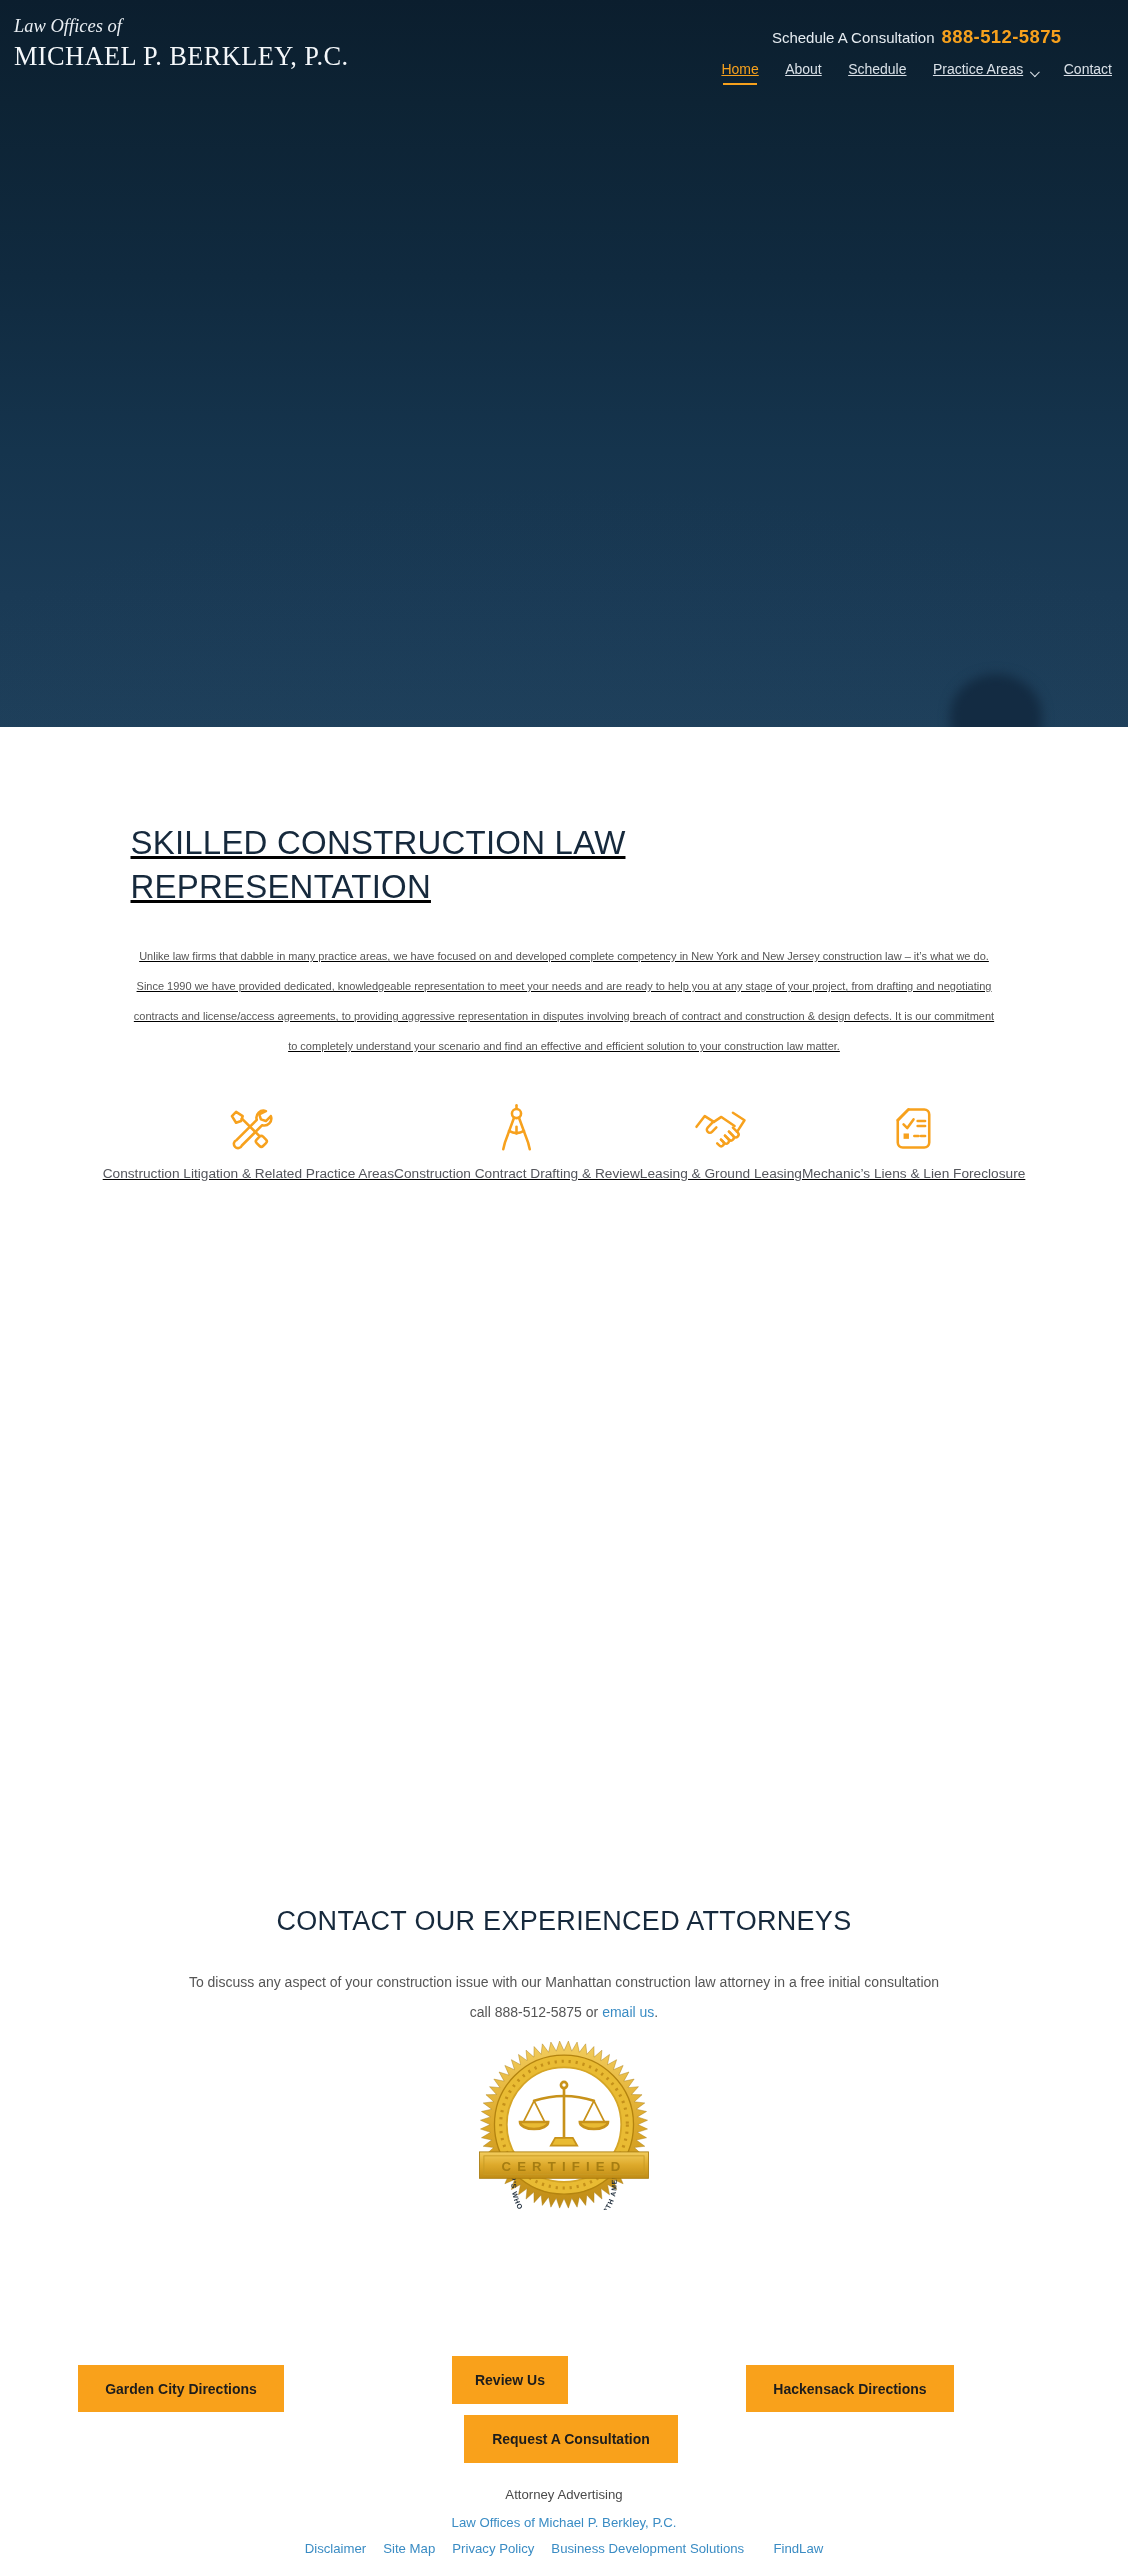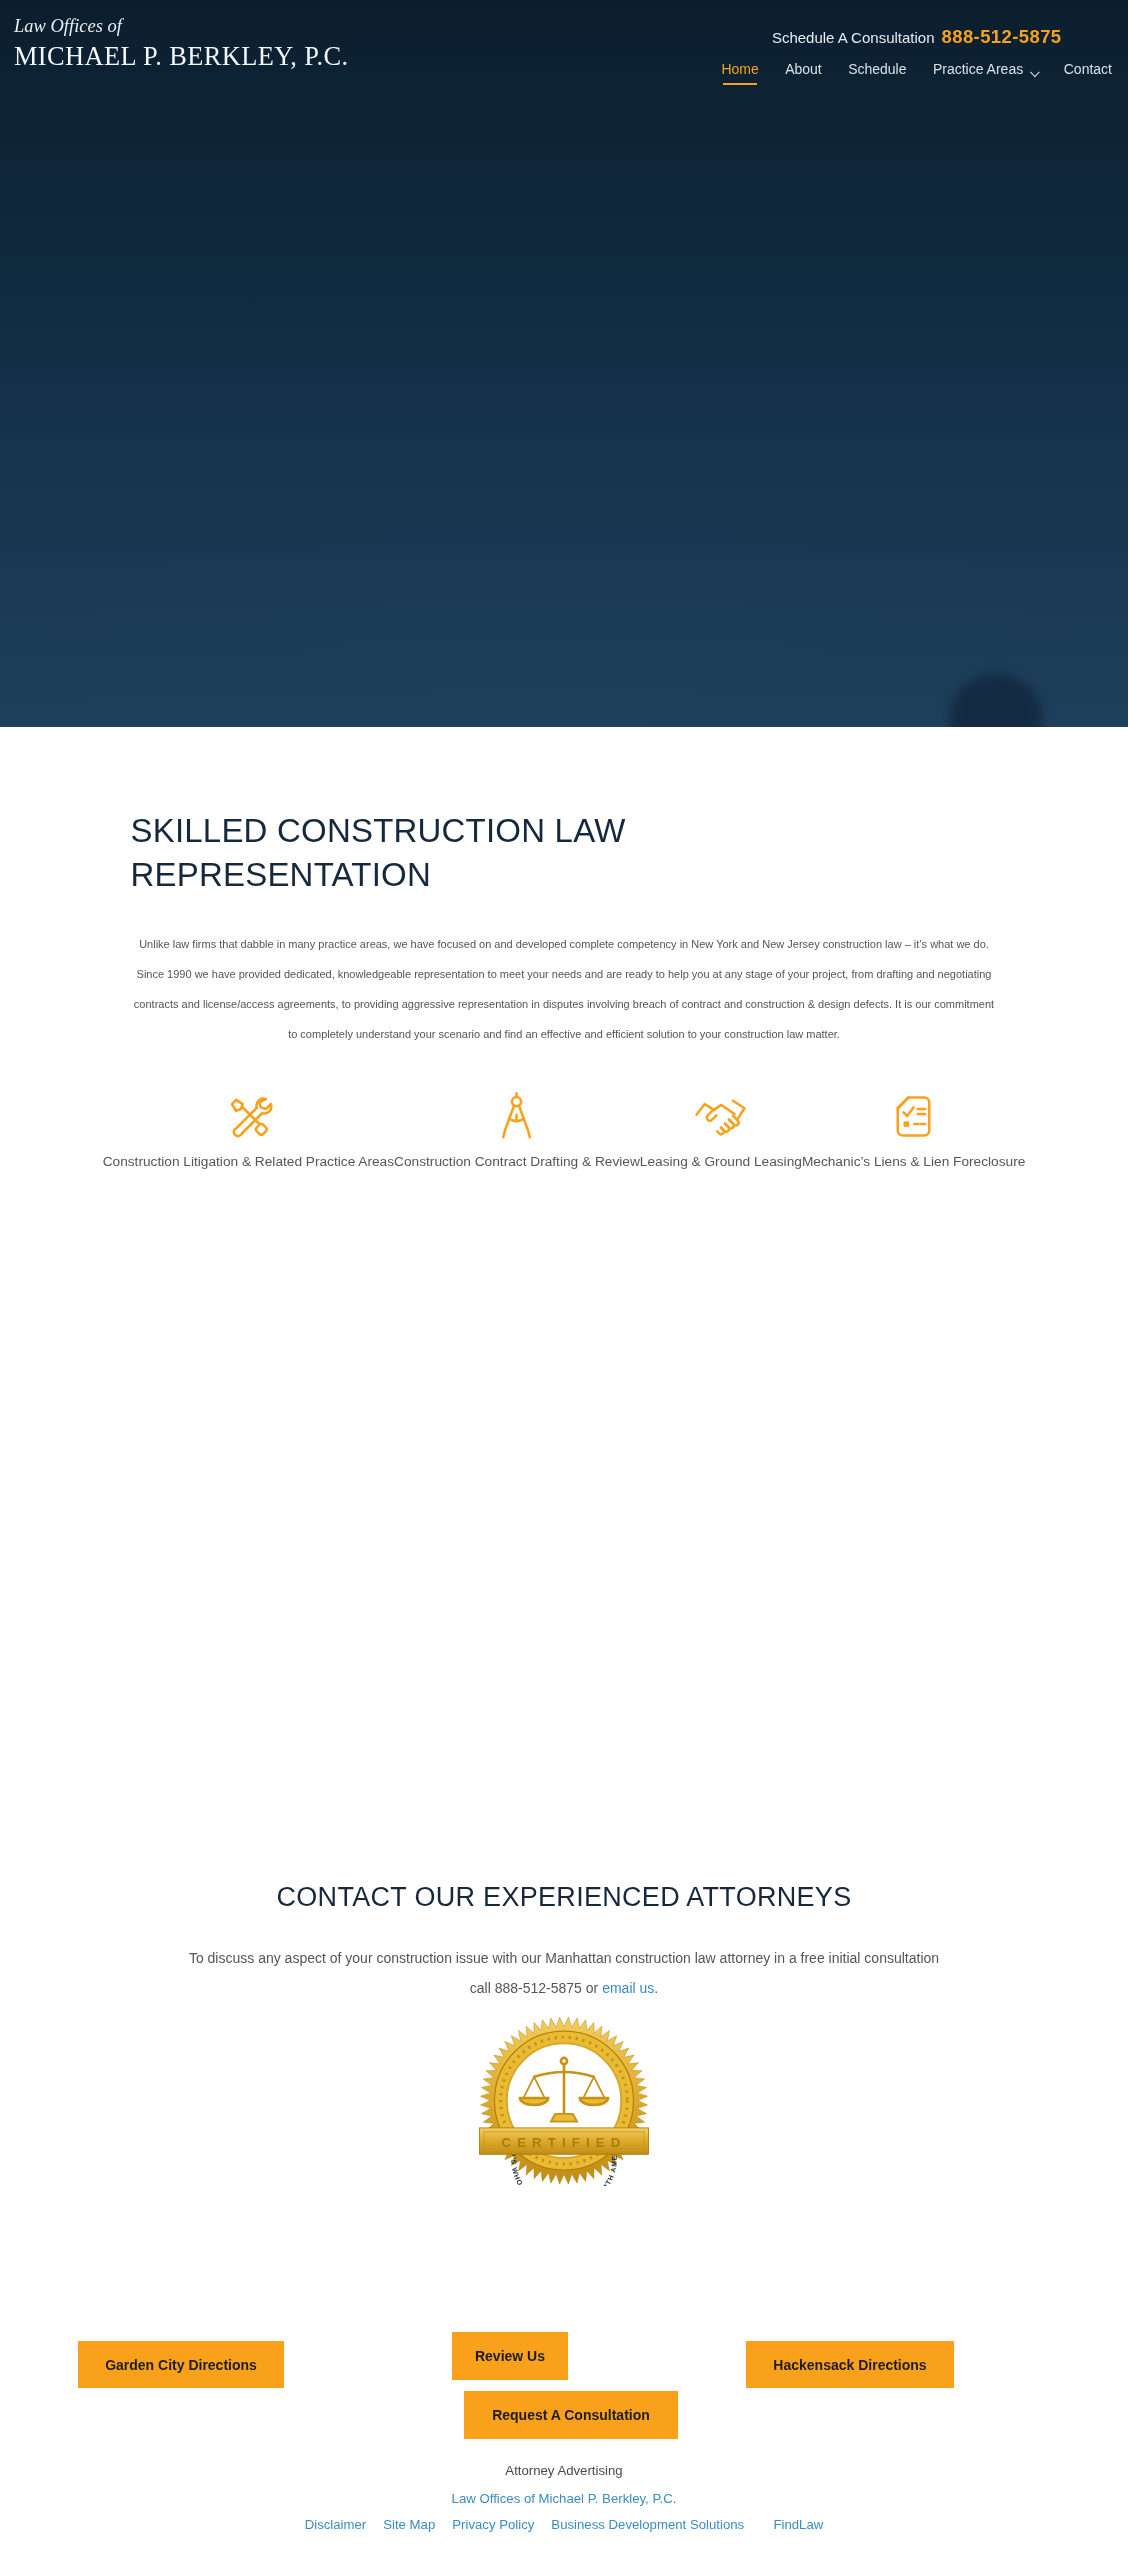--- a/index.html
+++ b/index.html
@@ -13,28 +13,28 @@
   .hero-vig{position:absolute;inset:0;background:radial-gradient(120% 90% at 50% 120%,rgba(40,80,115,0.10),rgba(0,0,0,0) 60%);}
 
   .logo{position:absolute;top:16px;left:14px;color:#eef2f6;cursor:pointer;}
   .logo-top{font-family:"Liberation Serif",serif;font-style:italic;font-size:18.5px;color:#e9eef3;}
   .logo-bottom{font-family:"Liberation Serif",serif;font-size:26.4px;letter-spacing:0.4px;color:#f4f7fa;margin-top:3.5px;}
 
   .header-right{position:absolute;top:26.4px;right:16px;text-align:right;}
   .consult-row{font-size:15px;color:#e6ecf1;text-align:center;}
   .phone{font-size:18.5px;font-weight:bold;color:#F7A11D;margin-left:7px;letter-spacing:0.4px;cursor:pointer;}
   .nav{margin-top:12.3px;display:flex;justify-content:flex-end;align-items:center;gap:26.4px;font-size:14px;color:#d9e0e7;}
-  .nav-item{cursor:pointer;position:relative;display:flex;align-items:flex-end;}
+  .nav-item{cursor:pointer;position:relative;display:flex;align-items:flex-end;text-decoration:underline;}
   .nav-item.active{color:#F7A11D;}
   .nav-item.active::after{content:'';position:absolute;left:1.8px;right:1.8px;bottom:-8px;height:1.8px;background:#F7A11D;}
   .caret{width:6.2px;height:6.2px;border-right:1.4px solid #d9e0e7;border-bottom:1.4px solid #d9e0e7;
          transform:rotate(45deg) translateY(-1.8px);display:inline-block;margin-left:7px;}
 
   
-  .intro{width:867px;margin:4px auto;padding-top:78px;}
+  .intro{width:867px;margin:16px auto;padding-top:78px;text-decoration:underline;}
   .intro h1{margin:0;font-size:33px;font-weight:400;color:#16293c;line-height:44px;max-width:599px;letter-spacing:0.2px;}
   .lead{margin:32px auto 0;width:867px;text-align:center;font-size:11px;line-height:30px;color:#555555;}
 
   .practice-row{display:flex;justify-content:center;margin-top:41px;}
   .practice-item{display:flex;flex-direction:column;align-items:center;white-space:nowrap;
                  font-size:13.7px;color:#54565c;cursor:pointer;}
   .practice-item svg{width:53px;height:53px;margin-bottom:10.6px;}
 
   .big-gap{height:709px;}
 

